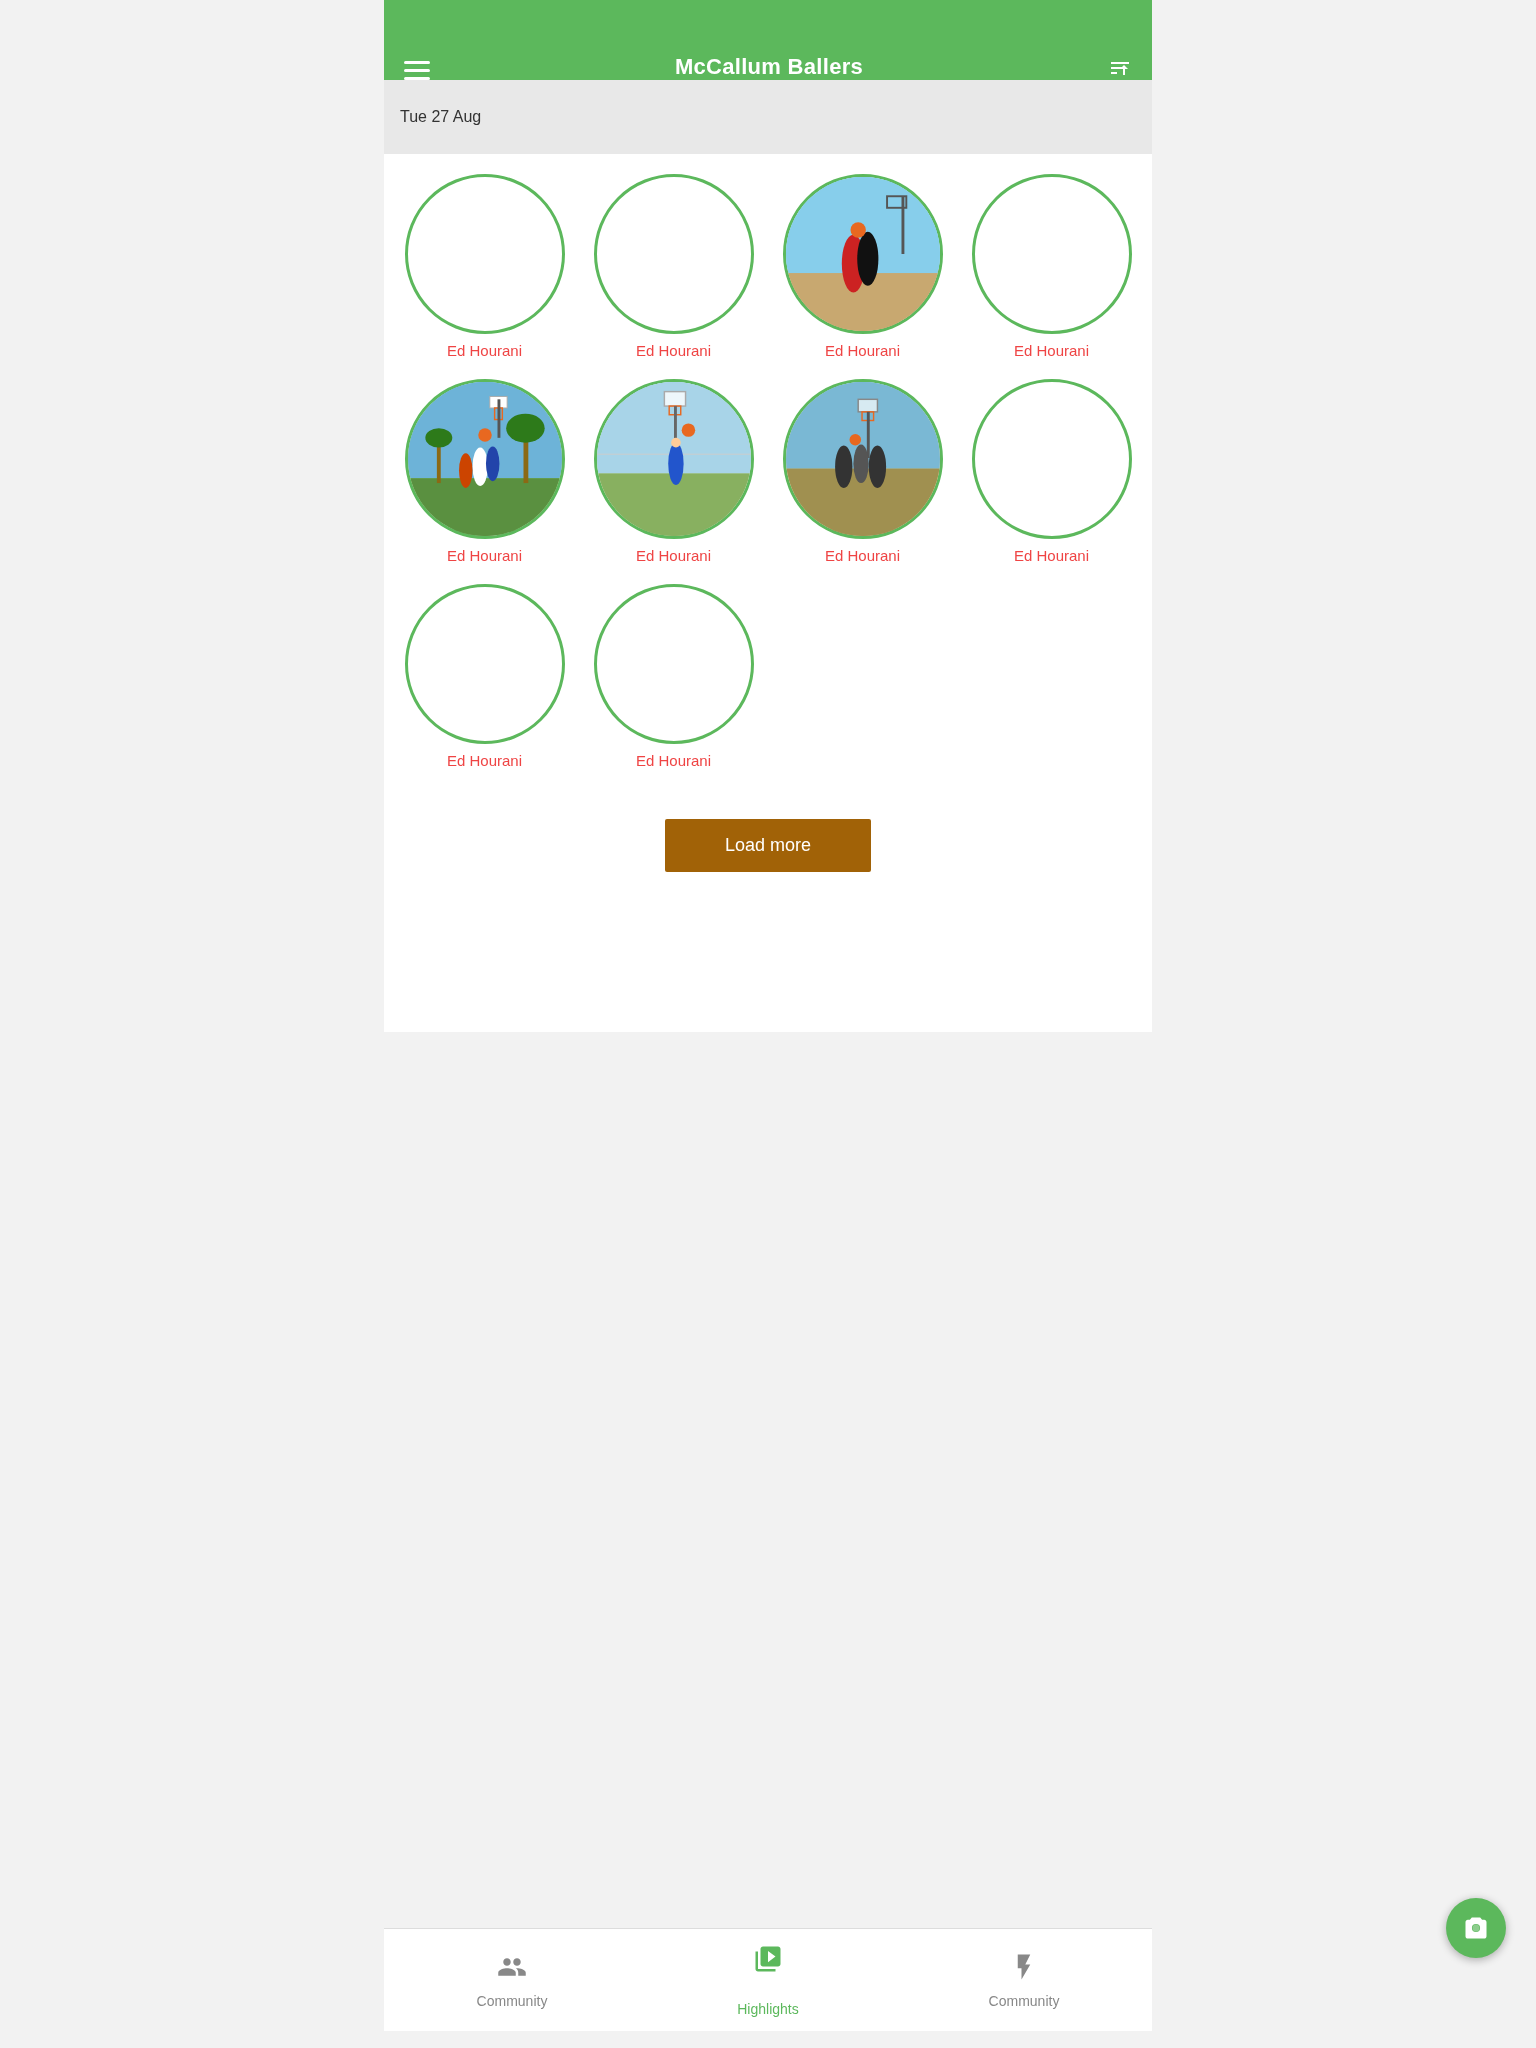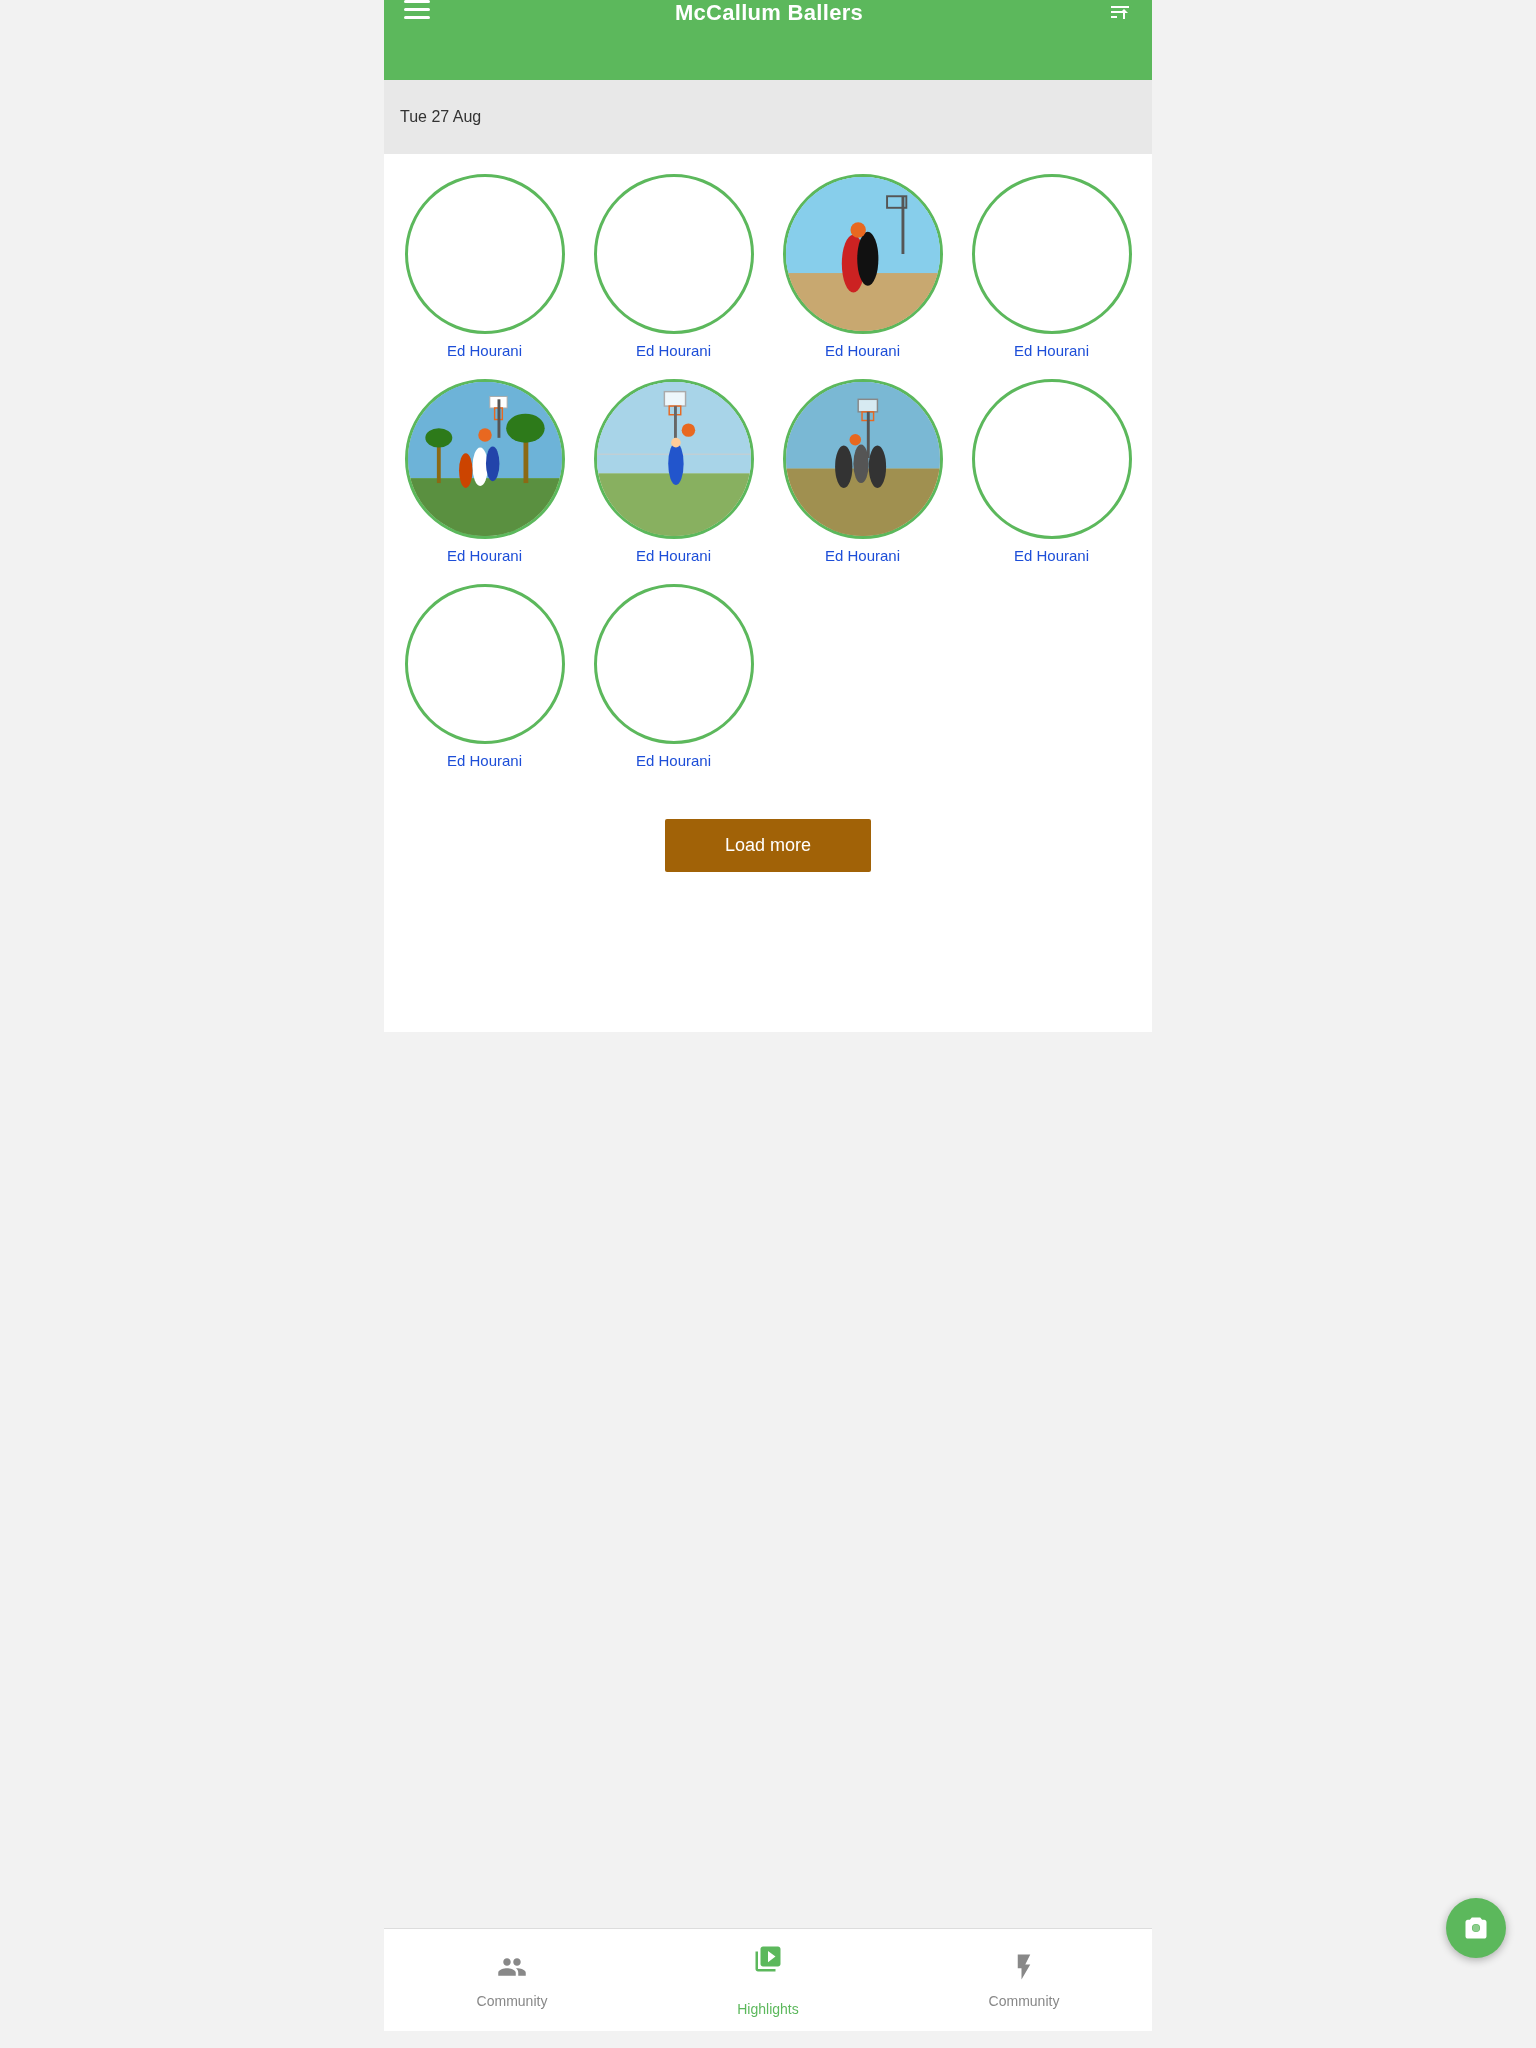--- a/index.html
+++ b/index.html
@@ -13,21 +13,21 @@
       margin: 0 auto;
       position: relative;
       overflow-x: hidden;
     }
 
     
     .header {
       background: #5cb85c;
       height: 80px;
       display: flex;
-      align-items: flex-start;
+      align-items: flex-end;
       justify-content: space-between;
       padding: 0 20px;
       position: sticky;
       top: 0;
       z-index: 100;
     }
 
     .header-menu-icon {
       display: flex;
       flex-direction: column;
@@ -96,21 +96,21 @@
       justify-content: center;
       flex-shrink: 0;
     }
 
     .circle-avatar.empty {
       background: white;
     }
 
     .item-label {
       font-size: 15px;
-      color: #1d4ed8;
+      color: #ef4444;
       text-align: center;
     }
 
     
     .load-more-container {
       display: flex;
       justify-content: center;
       padding: 30px 0 60px;
       background: white;
     }

